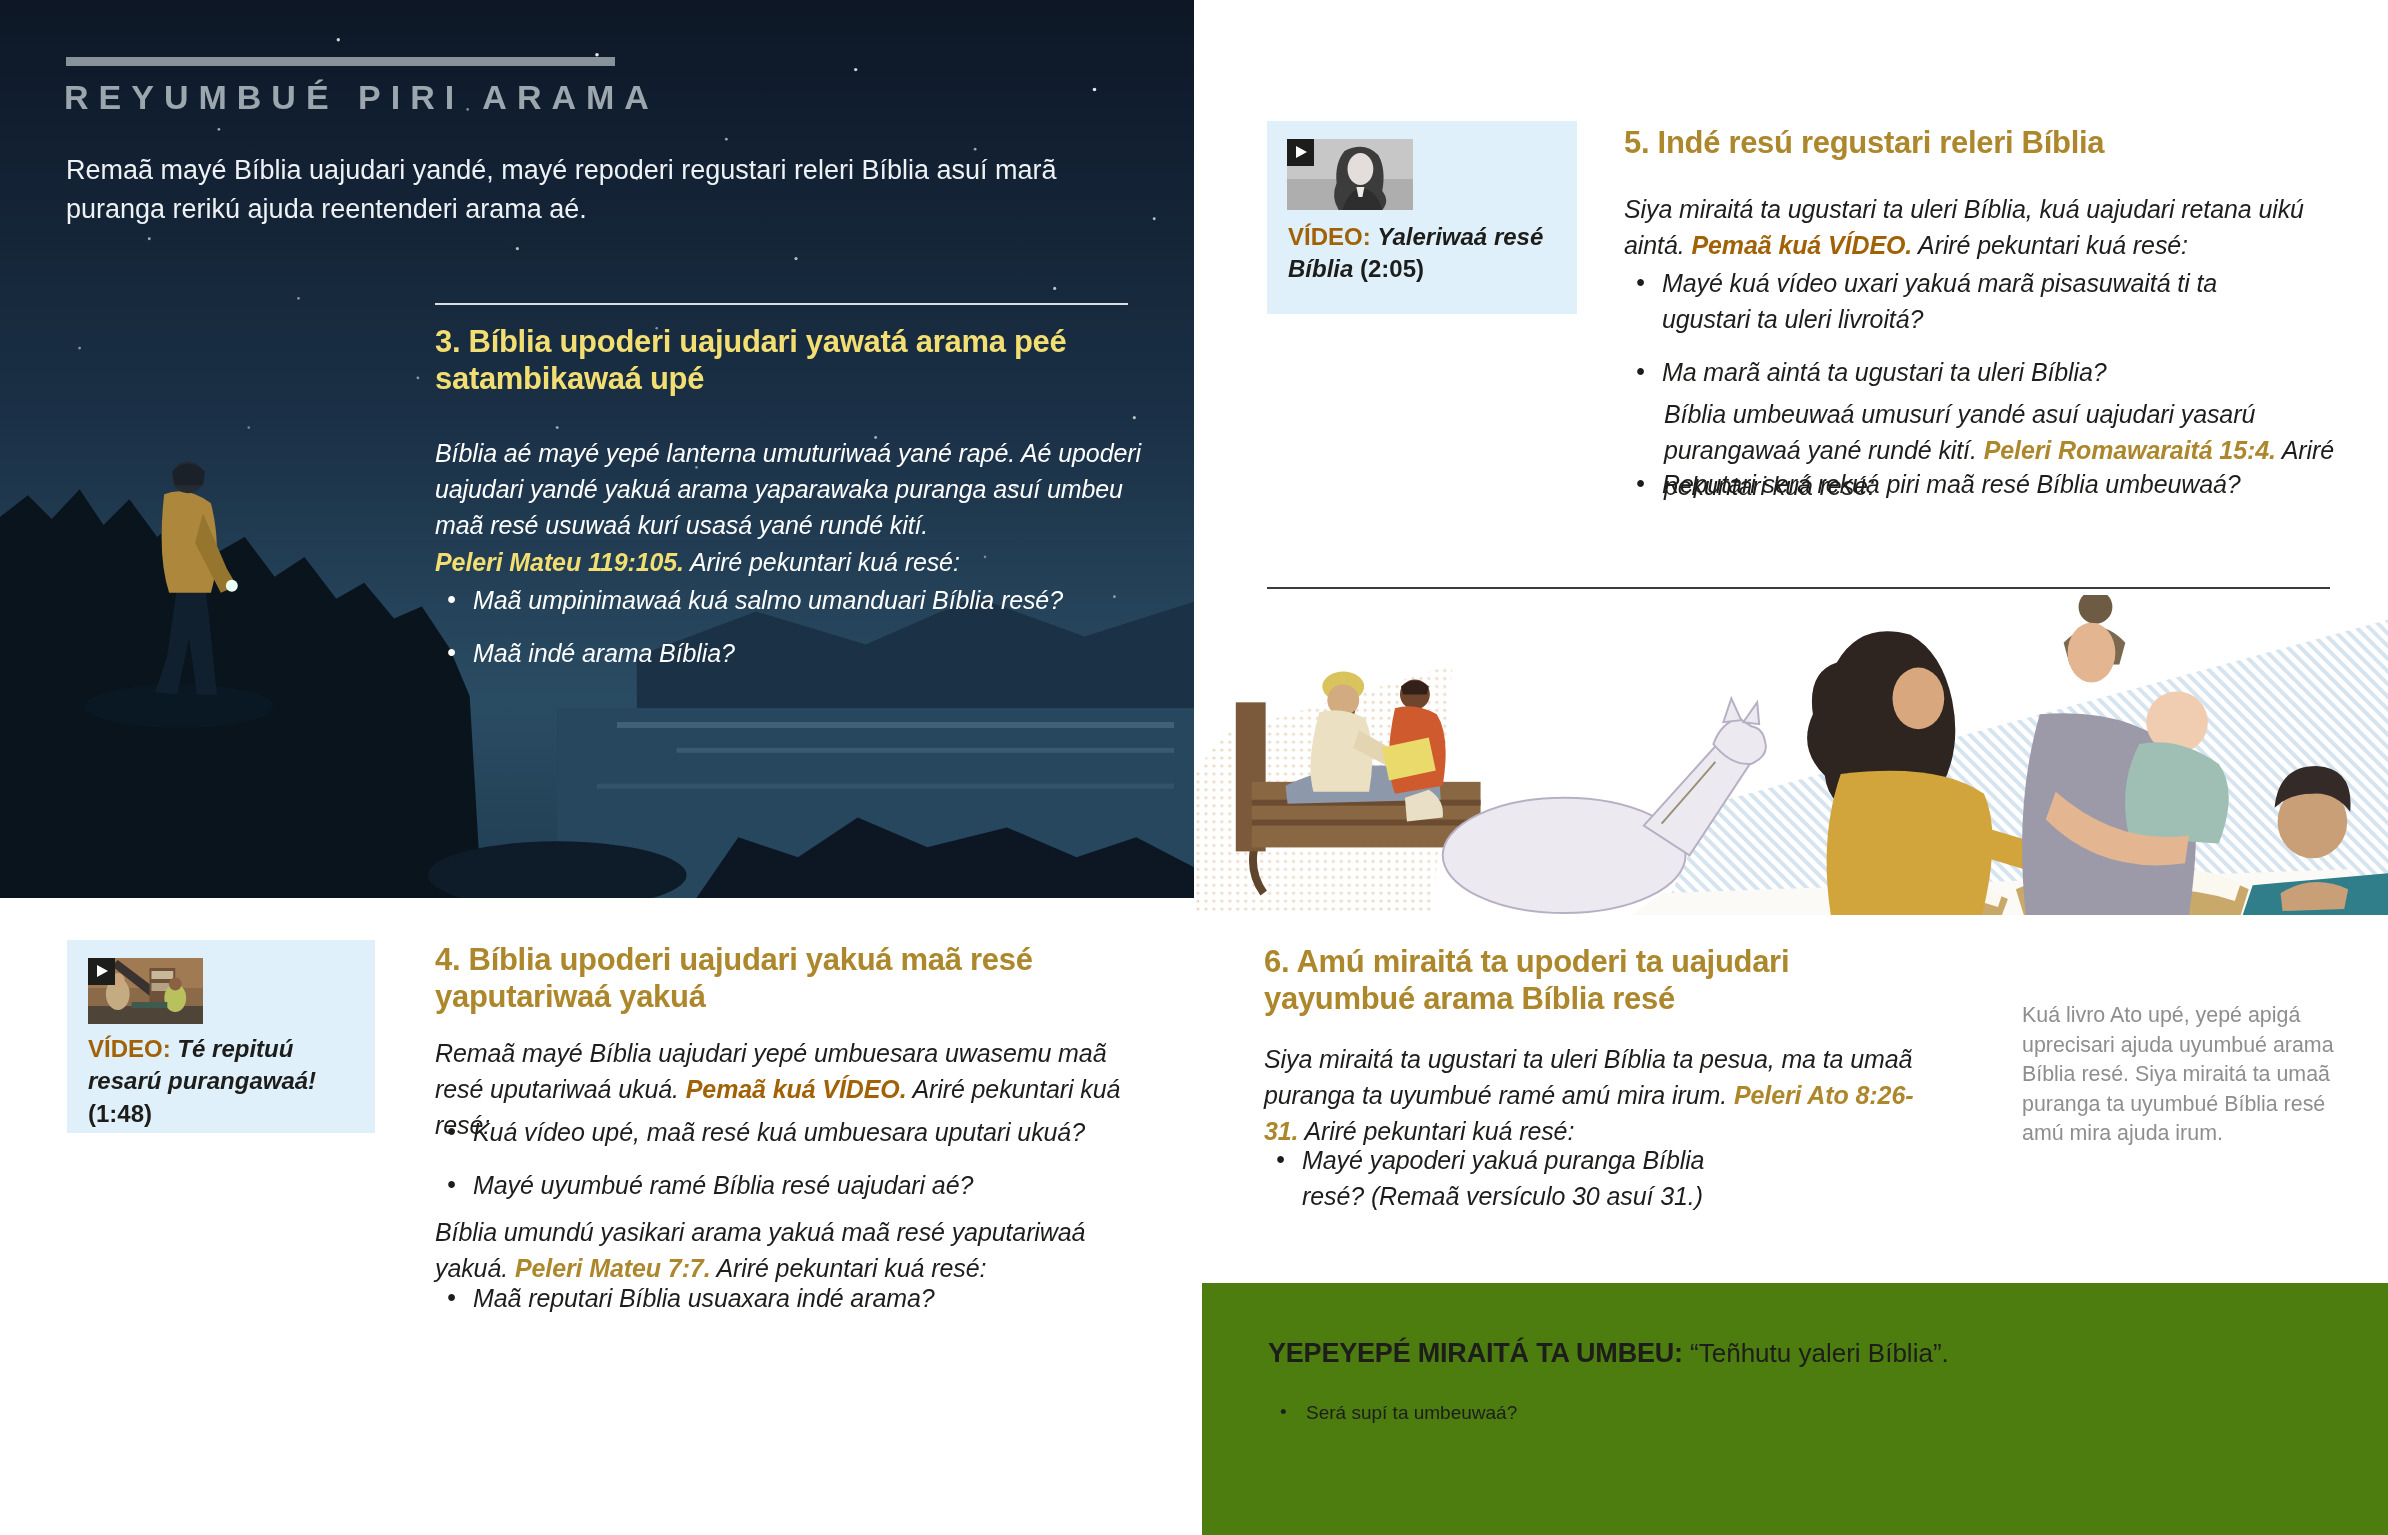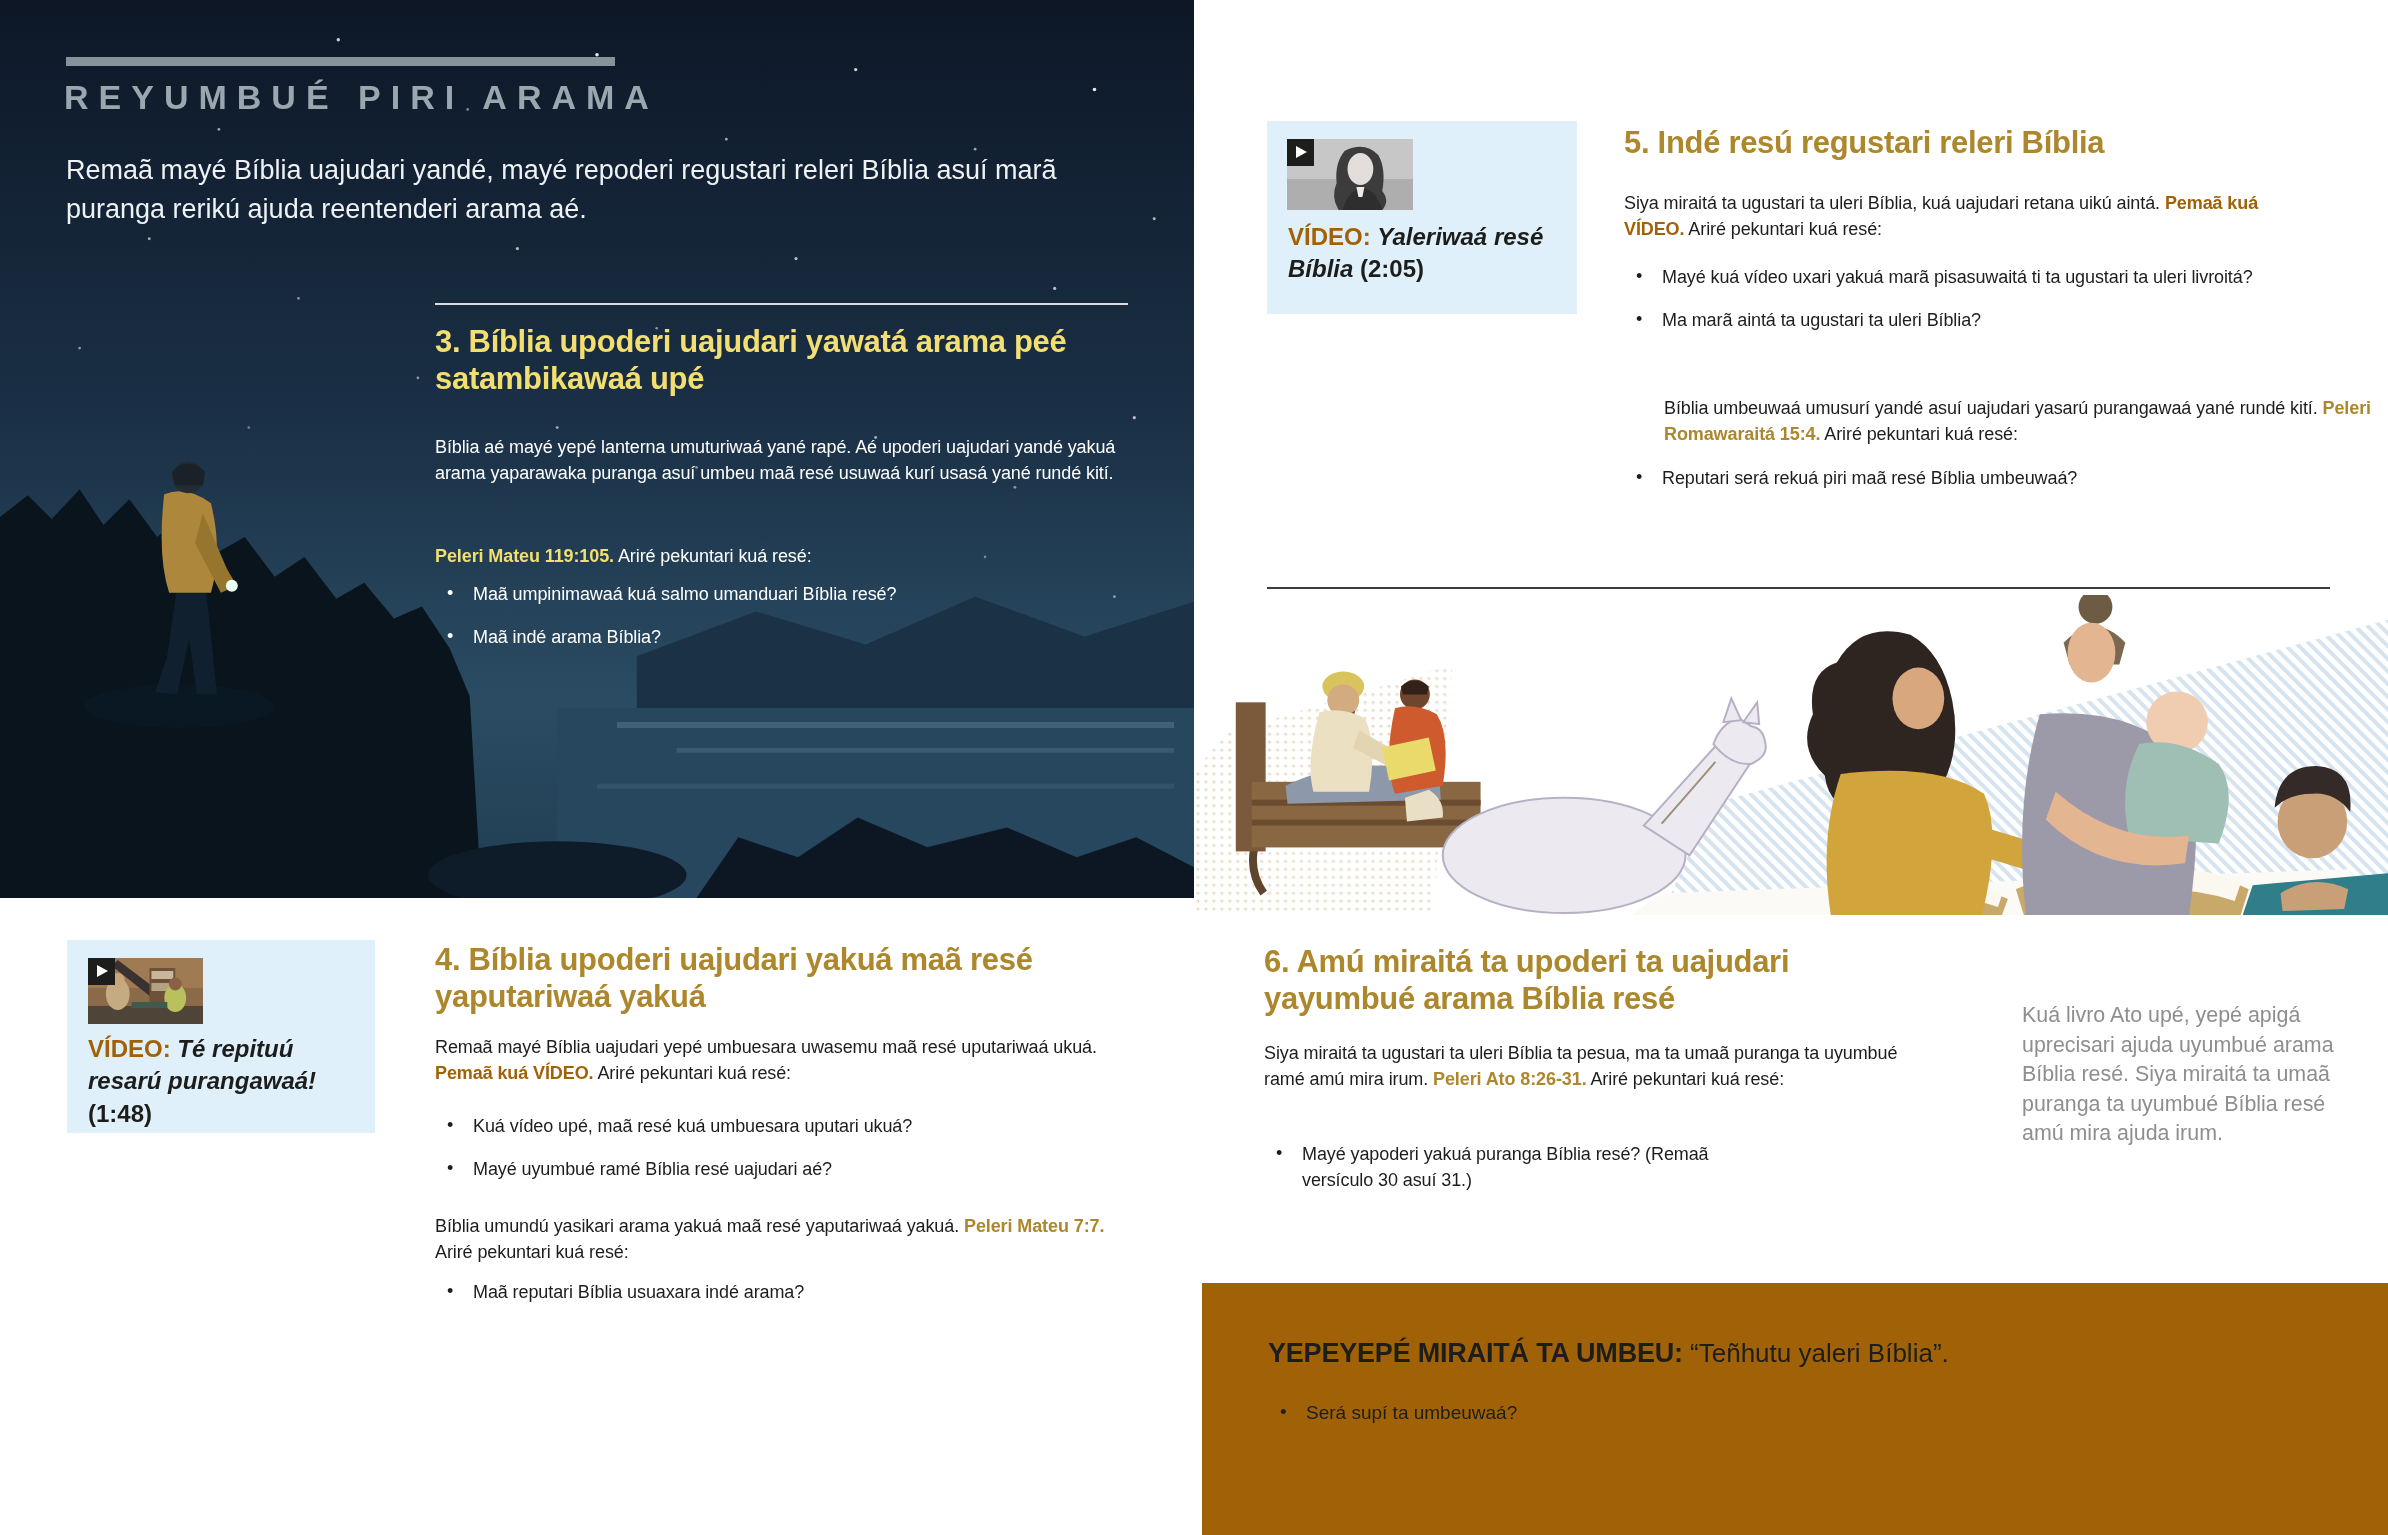--- a/index.html
+++ b/index.html
@@ -11,21 +11,21 @@
   #night{left:0;top:0;width:1194px;height:898px;overflow:hidden;}
   #night svg{display:block;width:100%;height:100%;}
   .on-dark{color:#f3f6f8;}
   #masthead-bar{left:66px;top:57px;width:549px;height:9px;background:#87929b;}
   #masthead-title{left:64px;top:78px;font-size:34px;font-weight:bold;letter-spacing:10px;color:#9ba6ae;}
   #intro{left:66px;top:151px;width:1055px;font-size:27px;line-height:1.45;color:#eef2f5;}
   #s3-rule{left:435px;top:303px;width:693px;height:2px;background:rgba(255,255,255,.85);}
   .sec-head{font-weight:bold;font-size:31px;line-height:1.2;letter-spacing:-0.3px;color:#ac872c;}
   .sec-head.dark{color:#f3de72;}
   #s3-head{left:435px;top:323px;width:706px;}
-  .body-txt{font-size:18px;line-height:1.44;letter-spacing:-0.1px;}
+  .body-txt{font-size:25px;line-height:1.44;letter-spacing:-0.1px;font-style:italic;}
   #s3-para{left:435px;top:435px;width:708px;color:#ffffff;}
   #s3-ref-line{left:435px;top:544px;width:708px;color:#ffffff;}
   .sref-dark{color:#f3de72;font-weight:bold;}
   .sref{color:#ac872c;font-weight:bold;}
   .vlink{color:#a16207;font-weight:bold;}
   ul.blist{list-style:none;margin:0;padding:0;}
   ul.blist li{position:relative;padding-left:38px;margin-bottom:17px;}
   ul.blist li::before{content:"\2022";position:absolute;left:12px;top:-1px;}
   #s3-bullets{left:435px;top:582px;width:687px;color:#ffffff;}
 
@@ -65,21 +65,21 @@
   #illus{left:1194px;top:595px;width:1194px;height:320px;overflow:hidden;}
   #illus svg{display:block;width:100%;height:100%;}
 
   
   #s6-head{left:1264px;top:943px;width:657px;}
   #s6-p1{left:1264px;top:1041px;width:665px;}
   #s6-bullets{left:1264px;top:1142px;width:478px;}
   #sidenote{left:2022px;top:1001px;width:316px;font-size:21.4px;line-height:1.38;color:#8e8e8e;}
 
   
-  #footer-box{left:1202px;top:1283px;width:1186px;height:253px;background:#a16207;}
+  #footer-box{left:1202px;top:1283px;width:1186px;height:253px;background:#4d7c0f;}
   #footer-line{position:absolute;left:66px;top:53px;width:1055px;font-size:26px;line-height:1.3;}
   .footer-label{font-weight:800;font-size:27px;letter-spacing:-0.2px;}
   #footer-bullets{position:absolute;left:66px;top:119px;width:896px;font-size:19px;}
 </style>
 </head>
 <body>
 
 <div id="canvas">
 
   <div class="abs" id="night">

